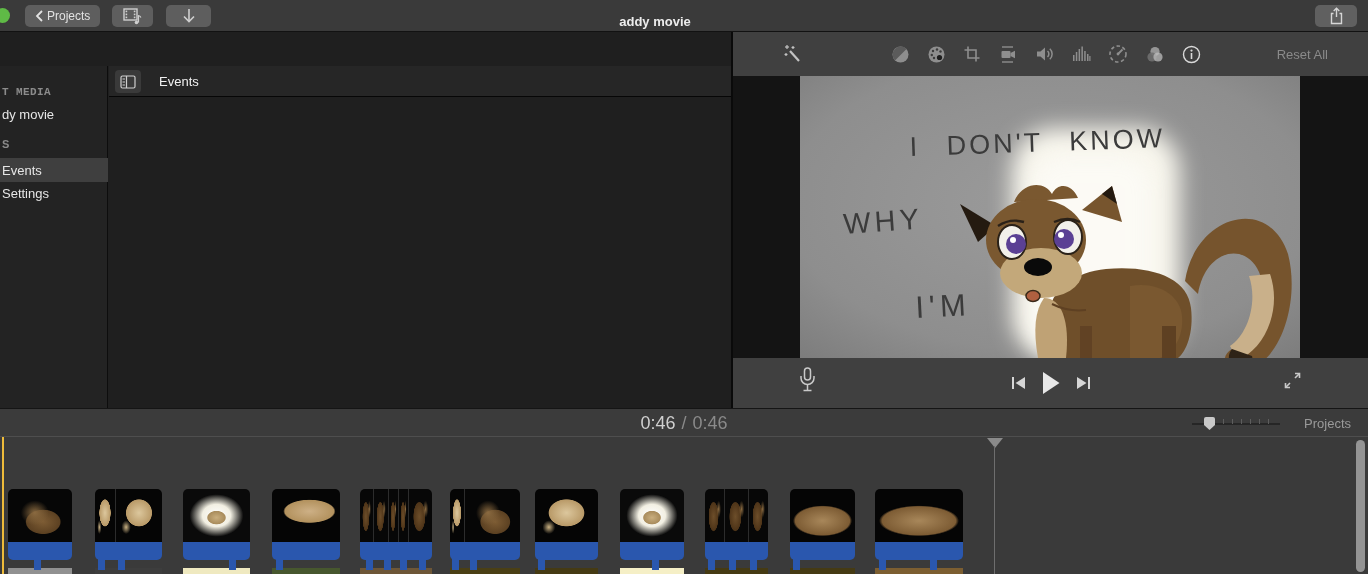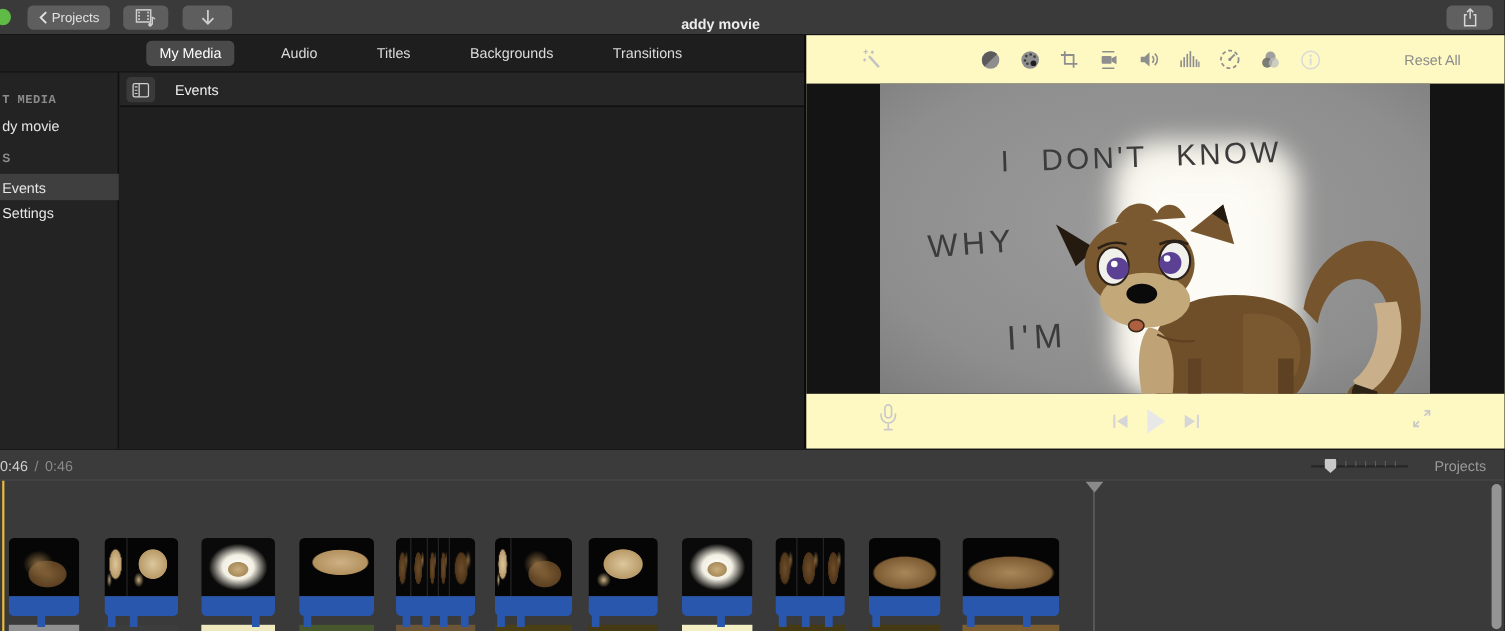--- a/index.html
+++ b/index.html
@@ -26,35 +26,35 @@
   .sb-item.section{color:#8b8b8b;font-size:11px;font-weight:bold;letter-spacing:.4px;}
   .sb-item.sel{background:#3f3f3f;}
 
   .browser-header{position:absolute;left:109px;top:66px;width:622px;height:31px;background:#262626;border-bottom:1px solid #060606;}
   .hdr-toggle{position:absolute;left:6px;top:4px;width:26px;height:23px;background:#3a3a3a;border-radius:4px;display:flex;align-items:center;justify-content:center;}
   .hdr-title{position:absolute;left:50px;top:0;height:31px;display:flex;align-items:center;color:#f0f0f0;font-size:13px;}
   .browser-body{position:absolute;left:109px;top:98px;width:622px;height:310px;background:#1f1f1f;}
 
   
   .pane-divider{position:absolute;left:731px;top:32px;width:2px;height:376px;background:#0a0a0a;}
-  .viewer{position:absolute;left:733px;top:32px;width:635px;height:376px;background:#fef9c3;}
+  .viewer{position:absolute;left:733px;top:32px;width:635px;height:376px;background:#404040;}
   .v-toolbar{position:absolute;left:0;top:0;width:635px;height:44px;display:flex;align-items:center;}
   .v-wand{position:absolute;left:50px;top:11px;}
   .v-icons{position:absolute;left:158px;top:0;height:44px;display:flex;align-items:center;gap:17px;}
   .v-reset{position:absolute;right:40px;top:0;height:44px;display:flex;align-items:center;color:#8a8a8a;font-size:13px;}
   .letterbox{position:absolute;left:0;top:44px;width:635px;height:282px;background:#141414;}
   .video{position:absolute;left:67px;top:0;width:500px;height:282px;}
   .v-controls{position:absolute;left:0;top:326px;width:635px;height:50px;}
   .ic-mic{position:absolute;left:66px;top:9px;}
   .transport{position:absolute;left:0;top:0;width:635px;height:50px;display:flex;align-items:center;justify-content:center;gap:16px;}
   .ic-full{position:absolute;right:66px;top:13px;}
 
   
   .tl-bar{position:absolute;left:0;top:408px;width:1368px;height:29px;background:#3b3b3b;border-top:1px solid #151515;border-bottom:1px solid #4e4e4e;}
-  .tl-time{position:absolute;left:0;top:0;width:1368px;height:29px;display:flex;align-items:center;gap:6px;font-size:13px;}
+  .tl-time{position:absolute;left:0;top:0;width:1368px;height:29px;display:flex;align-items:center;justify-content:center;gap:6px;font-size:18px;}
   .tl-time .cur{color:#d0d0d0;}
   .tl-time .sep,.tl-time .tot{color:#8a8a8a;}
   .zoomslider{position:absolute;left:1192px;top:0;width:90px;height:29px;}
   .zs-track{position:absolute;left:0;top:14px;width:88px;height:2px;background:#262626;}
   .zs-ticks{position:absolute;left:22px;top:10px;display:flex;gap:8px;}
   .zs-ticks i{width:1px;height:5px;background:#5d5d5d;}
   .zs-thumb{position:absolute;left:12px;top:8px;width:11px;height:13px;background:#c9c9c9;border-radius:2px;clip-path:polygon(0 0,100% 0,100% 62%,50% 100%,0 62%);}
   .tl-settings{position:absolute;right:17px;top:0;height:29px;display:flex;align-items:center;color:#9a9a9a;font-size:13px;}
 
   
@@ -125,27 +125,20 @@
       <span>
         <svg width="15" height="18" viewBox="0 0 15 18">
           <path d="M4.5,6.5 H2.5 V16.5 H12.5 V6.5 H10.5" fill="none" stroke="#d6d6d6" stroke-width="1.4"></path>
           <line x1="7.5" y1="1.5" x2="7.5" y2="10" stroke="#d6d6d6" stroke-width="1.4"></line>
           <polyline points="4.7,4 7.5,1.2 10.3,4" fill="none" stroke="#d6d6d6" stroke-width="1.4"></polyline>
         </svg>
       </span>
     </div>
   </div>
 
-  <div class="tab-row">
-      <div class="tab sel">My Media</div>
-      <div class="tab">Audio</div>
-      <div class="tab">Titles</div>
-      <div class="tab">Backgrounds</div>
-      <div class="tab">Transitions</div>
-    </div>
 
   <div class="sidebar">
       <div class="sb-item section" style="top: 14px; font-family: Liberation Mono, monospace;">T MEDIA</div>
       <div class="sb-item" style="top: 36px;">dy movie</div>
       <div class="sb-item section" style="top: 66px;">S</div>
       <div class="sb-item sel" style="top: 92px;">Events</div>
       <div class="sb-item" style="top: 115px;">Settings</div>
     </div>
 
   <div class="browser-header">

